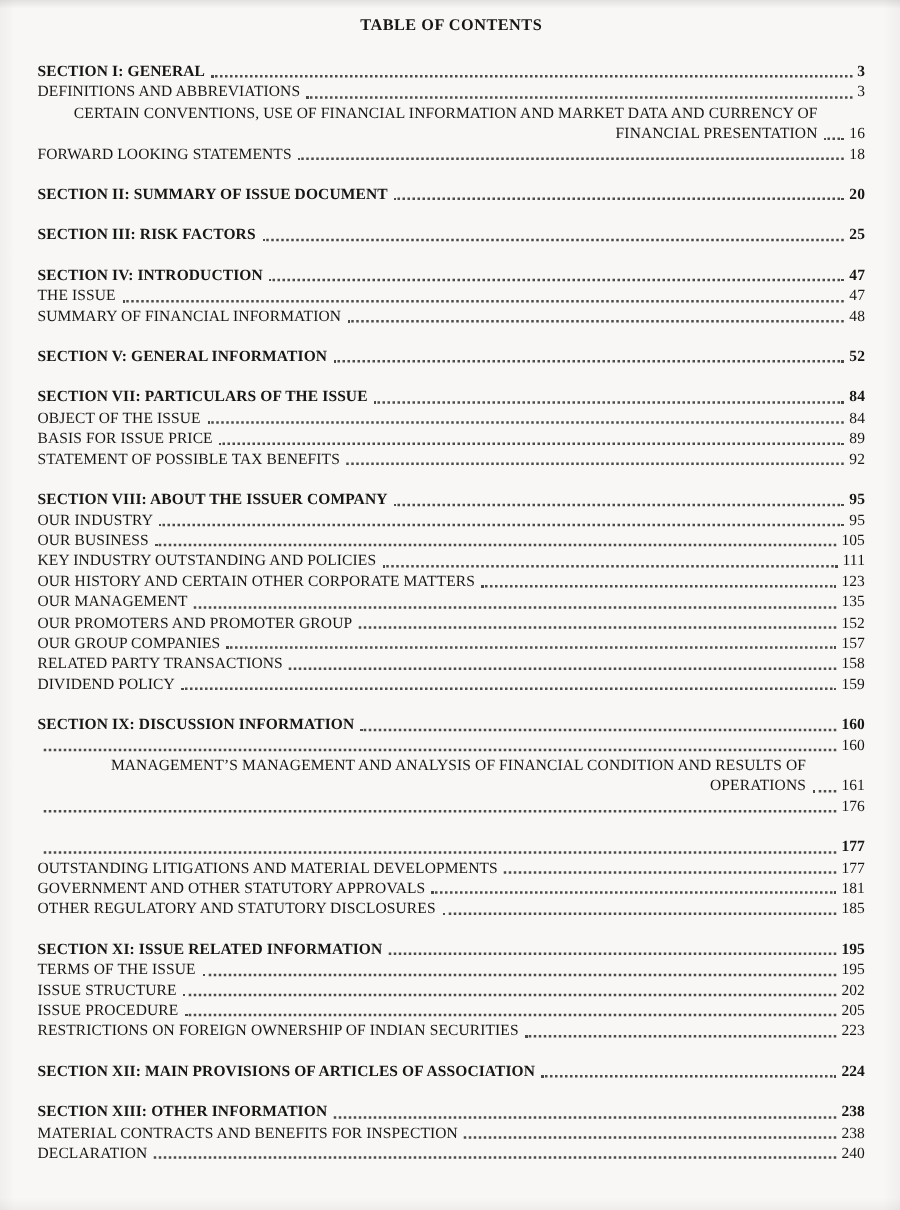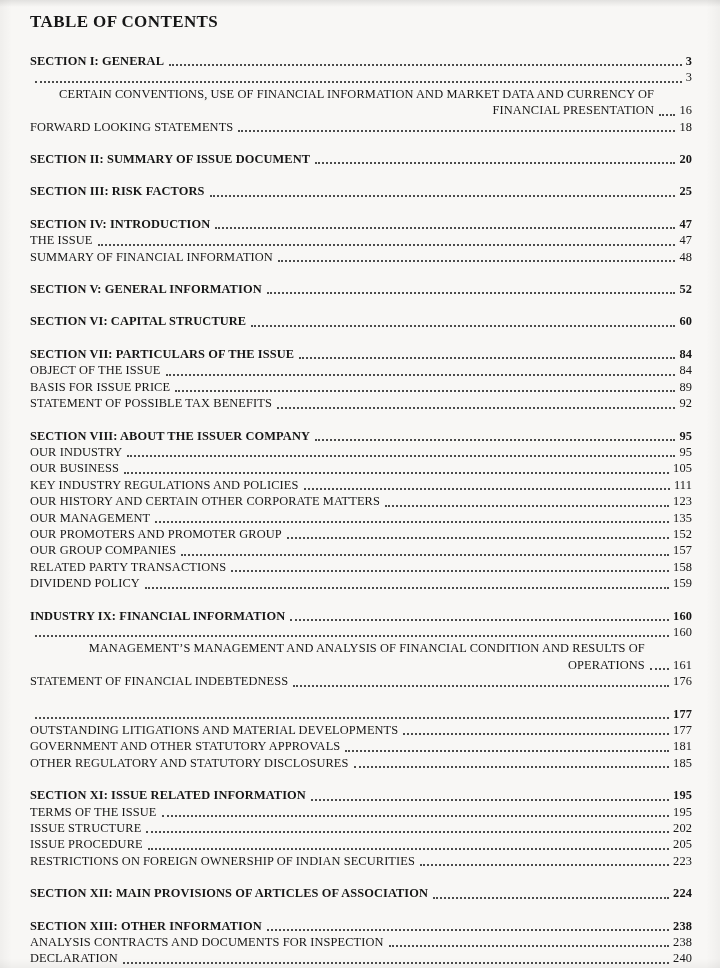--- a/index.html
+++ b/index.html
@@ -12,23 +12,23 @@
     overflow: hidden;
     background:
       linear-gradient(180deg, rgba(0,0,0,0.09) 0, rgba(0,0,0,0) 7px),
       linear-gradient(0deg, rgba(0,0,0,0.04) 0, rgba(0,0,0,0) 10px),
       linear-gradient(90deg, rgba(0,0,0,0.035) 0, rgba(0,0,0,0) 12px, rgba(0,0,0,0) 706px, rgba(0,0,0,0.035) 100%),
       #f8f7f5;
     font-family: "Liberation Serif", "DejaVu Serif", serif;
     color: #161616;
   }
   .title {
-    text-align: left;
+    text-align: center;
     font-weight: bold;
-    font-size: 17px;
+    font-size: 13px;
     letter-spacing: 0.4px;
     margin: 4px 0 21px 0;
   }
   .toc-group { margin-bottom: 16px; }
   .toc-row {
     display: flex;
     align-items: flex-end;
     font-size: 12.4px;
     line-height: 16.4px;
     letter-spacing: 0.1px;
@@ -49,20 +49,21 @@
 <div class="page">
   <div class="title">TABLE OF CONTENTS</div>
   <div>
       <div class="toc-group">
         <div class="toc-row bold">
     <span class="toc-label">SECTION I: GENERAL</span>
     <span class="toc-dots"></span>
     <span class="toc-page">3</span>
   </div>
         <div class="toc-row">
+    <span class="toc-label">DEFINITIONS AND ABBREVIATIONS</span>
     <span class="toc-dots"></span>
     <span class="toc-page">3</span>
   </div>
         <div class="toc-row">
     <span class="toc-label">CERTAIN CONVENTIONS, USE OF FINANCIAL INFORMATION AND MARKET DATA AND CURRENCY OF FINANCIAL PRESENTATION</span>
     <span class="toc-dots"></span>
     <span class="toc-page">16</span>
   </div>
         <div class="toc-row">
     <span class="toc-label">FORWARD LOOKING STATEMENTS</span>
@@ -103,27 +104,20 @@
       </div>
       <div class="toc-group">
         <div class="toc-row bold">
     <span class="toc-label">SECTION V: GENERAL INFORMATION</span>
     <span class="toc-dots"></span>
     <span class="toc-page">52</span>
   </div>
       </div>
       <div class="toc-group">
         <div class="toc-row bold">
-    <span class="toc-label">SECTION VI: CAPITAL STRUCTURE</span>
-    <span class="toc-dots"></span>
-    <span class="toc-page">60</span>
-  </div>
-      </div>
-      <div class="toc-group">
-        <div class="toc-row bold">
     <span class="toc-label">SECTION VII: PARTICULARS OF THE ISSUE</span>
     <span class="toc-dots"></span>
     <span class="toc-page">84</span>
   </div>
         <div class="toc-row">
     <span class="toc-label">OBJECT OF THE ISSUE</span>
     <span class="toc-dots"></span>
     <span class="toc-page">84</span>
   </div>
         <div class="toc-row">
@@ -147,21 +141,21 @@
     <span class="toc-label">OUR INDUSTRY</span>
     <span class="toc-dots"></span>
     <span class="toc-page">95</span>
   </div>
         <div class="toc-row">
     <span class="toc-label">OUR BUSINESS</span>
     <span class="toc-dots"></span>
     <span class="toc-page">105</span>
   </div>
         <div class="toc-row">
-    <span class="toc-label">KEY INDUSTRY REGULATIONS AND POLICIES</span>
+    <span class="toc-label">KEY INDUSTRY OUTSTANDING AND POLICIES</span>
     <span class="toc-dots"></span>
     <span class="toc-page">111</span>
   </div>
         <div class="toc-row">
     <span class="toc-label">OUR HISTORY AND CERTAIN OTHER CORPORATE MATTERS</span>
     <span class="toc-dots"></span>
     <span class="toc-page">123</span>
   </div>
         <div class="toc-row">
     <span class="toc-label">OUR MANAGEMENT</span>
@@ -184,35 +178,34 @@
     <span class="toc-page">158</span>
   </div>
         <div class="toc-row">
     <span class="toc-label">DIVIDEND POLICY</span>
     <span class="toc-dots"></span>
     <span class="toc-page">159</span>
   </div>
       </div>
       <div class="toc-group">
         <div class="toc-row bold">
-    <span class="toc-label">INDUSTRY IX: FINANCIAL INFORMATION</span>
+    <span class="toc-label">SECTION IX: DISCUSSION INFORMATION</span>
     <span class="toc-dots"></span>
     <span class="toc-page">160</span>
   </div>
         <div class="toc-row">
     <span class="toc-dots"></span>
     <span class="toc-page">160</span>
   </div>
         <div class="toc-row">
     <span class="toc-label">MANAGEMENT’S MANAGEMENT AND ANALYSIS OF FINANCIAL CONDITION AND RESULTS OF OPERATIONS</span>
     <span class="toc-dots"></span>
     <span class="toc-page">161</span>
   </div>
         <div class="toc-row">
-    <span class="toc-label">STATEMENT OF FINANCIAL INDEBTEDNESS</span>
     <span class="toc-dots"></span>
     <span class="toc-page">176</span>
   </div>
       </div>
       <div class="toc-group">
         <div class="toc-row bold">
     <span class="toc-dots"></span>
     <span class="toc-page">177</span>
   </div>
         <div class="toc-row">
@@ -265,21 +258,21 @@
     <span class="toc-page">224</span>
   </div>
       </div>
       <div class="toc-group">
         <div class="toc-row bold">
     <span class="toc-label">SECTION XIII: OTHER INFORMATION</span>
     <span class="toc-dots"></span>
     <span class="toc-page">238</span>
   </div>
         <div class="toc-row">
-    <span class="toc-label">ANALYSIS CONTRACTS AND DOCUMENTS FOR INSPECTION</span>
+    <span class="toc-label">MATERIAL CONTRACTS AND BENEFITS FOR INSPECTION</span>
     <span class="toc-dots"></span>
     <span class="toc-page">238</span>
   </div>
         <div class="toc-row">
     <span class="toc-label">DECLARATION</span>
     <span class="toc-dots"></span>
     <span class="toc-page">240</span>
   </div>
       </div>
     </div>

